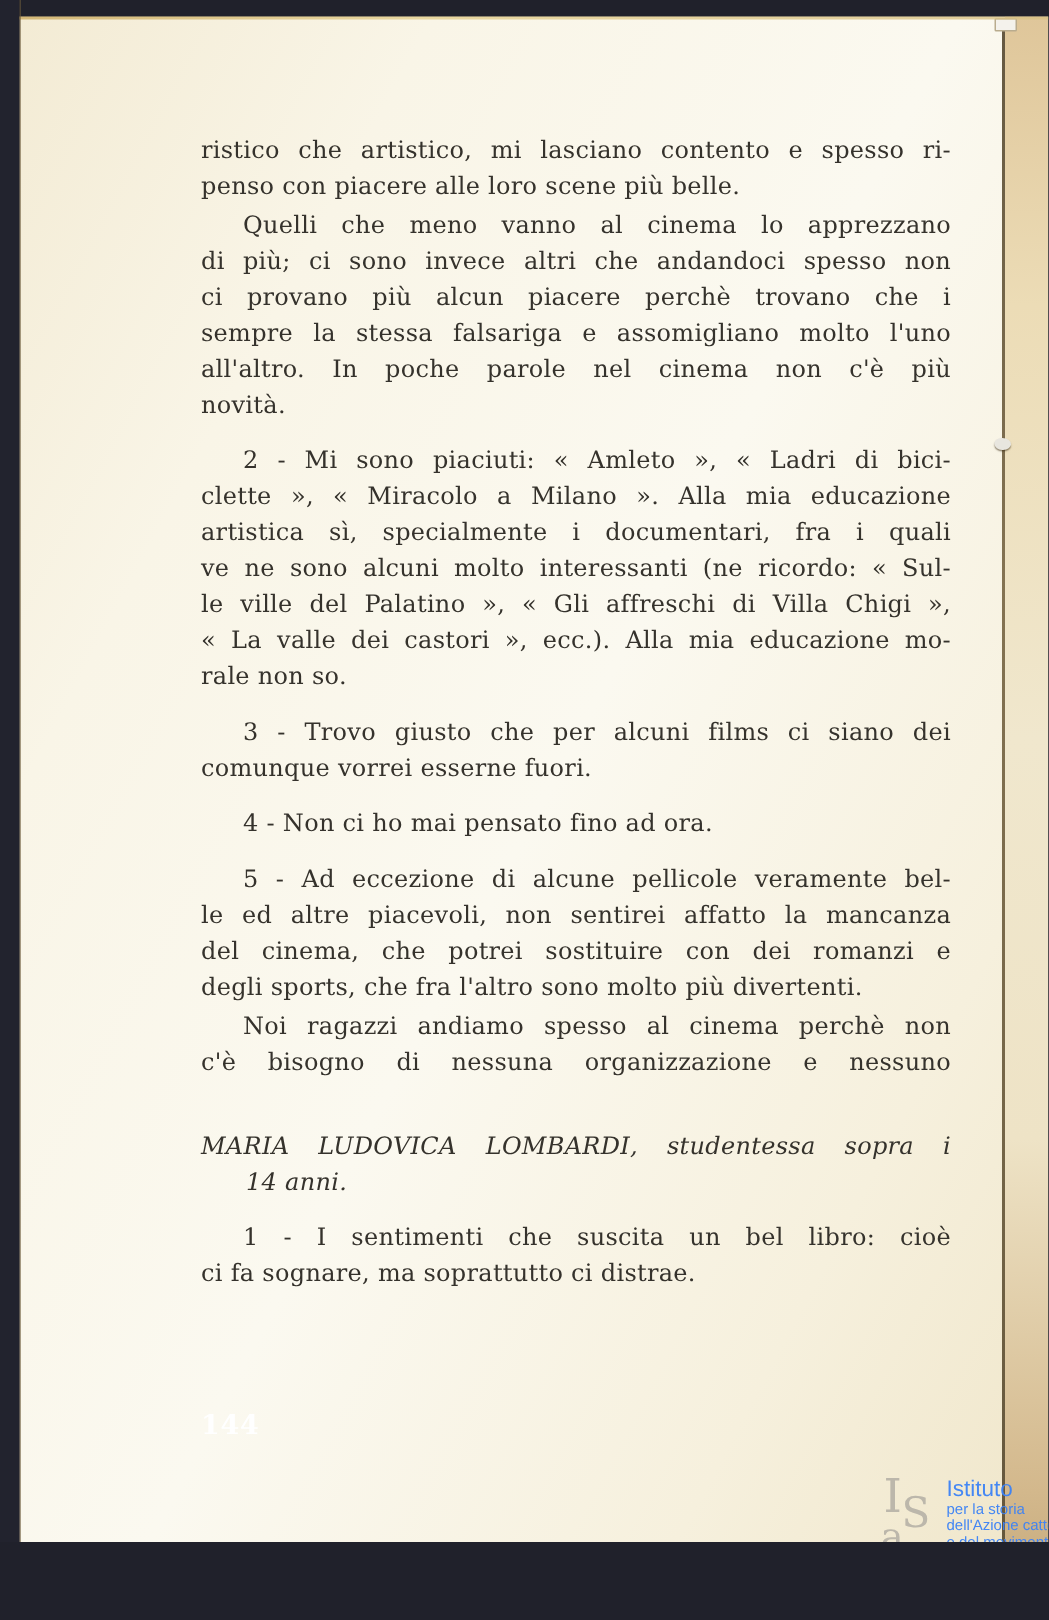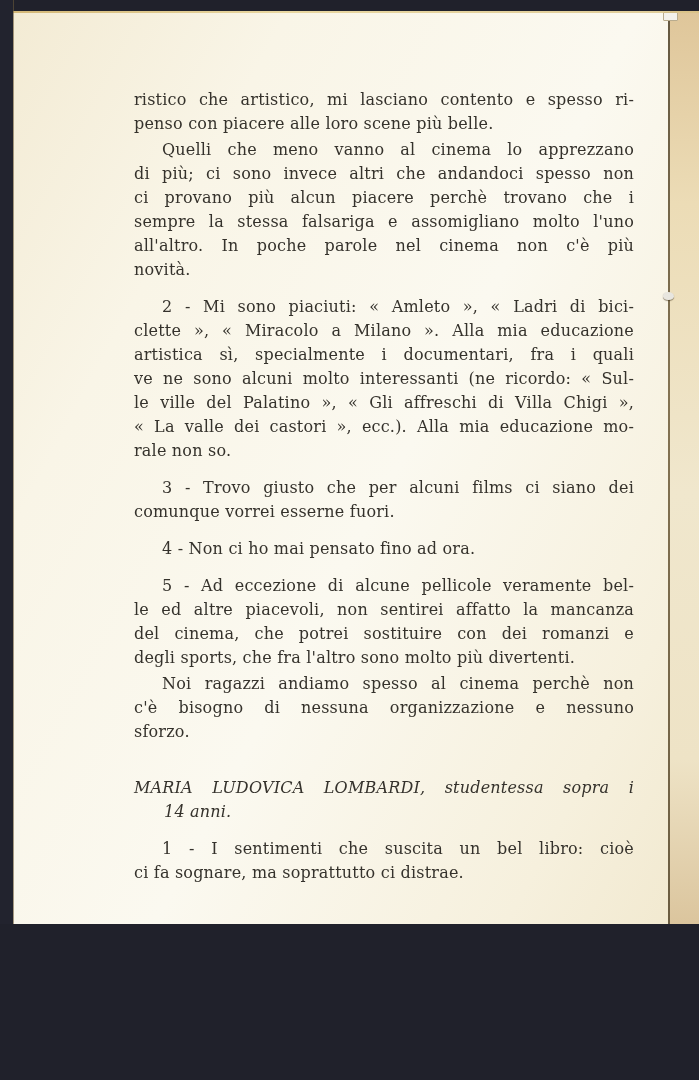--- a/index.html
+++ b/index.html
@@ -1,16 +1,16 @@
 <!DOCTYPE html>
 <html><head>
 <meta charset="utf-8">
 <style>
   html,body{margin:0;padding:0;background:#20212b;}
-  .root{position:relative;width:699px;height:924px;overflow:hidden;background:#20212b;
+  .root{position:relative;width:699px;height:1028px;overflow:hidden;background:#20212b;
         font-family:"DejaVu Serif", serif;}
   
   .border-top{position:absolute;left:0;top:0;width:699px;height:11px;background:#20212b;z-index:5;}
   .border-top::after{content:"";position:absolute;left:0;top:11px;width:699px;height:2px;
         background:linear-gradient(90deg,#caa95e,#e4cf8e 40%,#d8c184);opacity:.8;}
   .border-left{position:absolute;left:0;top:0;width:13px;height:1080px;background:#22232e;z-index:5;}
   .border-left::after{content:"";position:absolute;right:-1px;top:0;width:1px;height:1080px;background:#6b5a3a;opacity:.6;}
   
   .paper{position:absolute;left:13px;top:11px;width:686px;height:1069px;
         background:linear-gradient(118deg,#f3ebd4 0%,#f9f5e7 22%,#fbf9f0 50%,#f6f0dd 78%,#efe5c8 100%);}
@@ -98,21 +98,20 @@
       </div>
       <div class="block t-numbered indent">
         <div class="line first">5 - Ad eccezione di alcune pellicole veramente bel-</div>
         <div class="line">le ed altre piacevoli, non sentirei affatto la mancanza</div>
         <div class="line">del cinema, che potrei sostituire con dei romanzi e</div>
         <div class="line last">degli sports, che fra l'altro sono molto più divertenti.</div>
       </div>
       <div class="block t-para indent">
         <div class="line first">Noi ragazzi andiamo spesso al cinema perchè non</div>
         <div class="line">c'è bisogno di nessuna organizzazione e nessuno</div>
-        <div class="line last">sforzo.</div>
       </div>
       <div class="block t-heading">
         <div class="line first">MARIA LUDOVICA LOMBARDI, studentessa sopra i</div>
         <div class="line last">14 anni.</div>
       </div>
       <div class="block t-numbered indent">
         <div class="line first">1 - I sentimenti che suscita un bel libro: cioè</div>
         <div class="line last">ci fa sognare, ma soprattutto ci distrae.</div>
       </div>
     </div>

